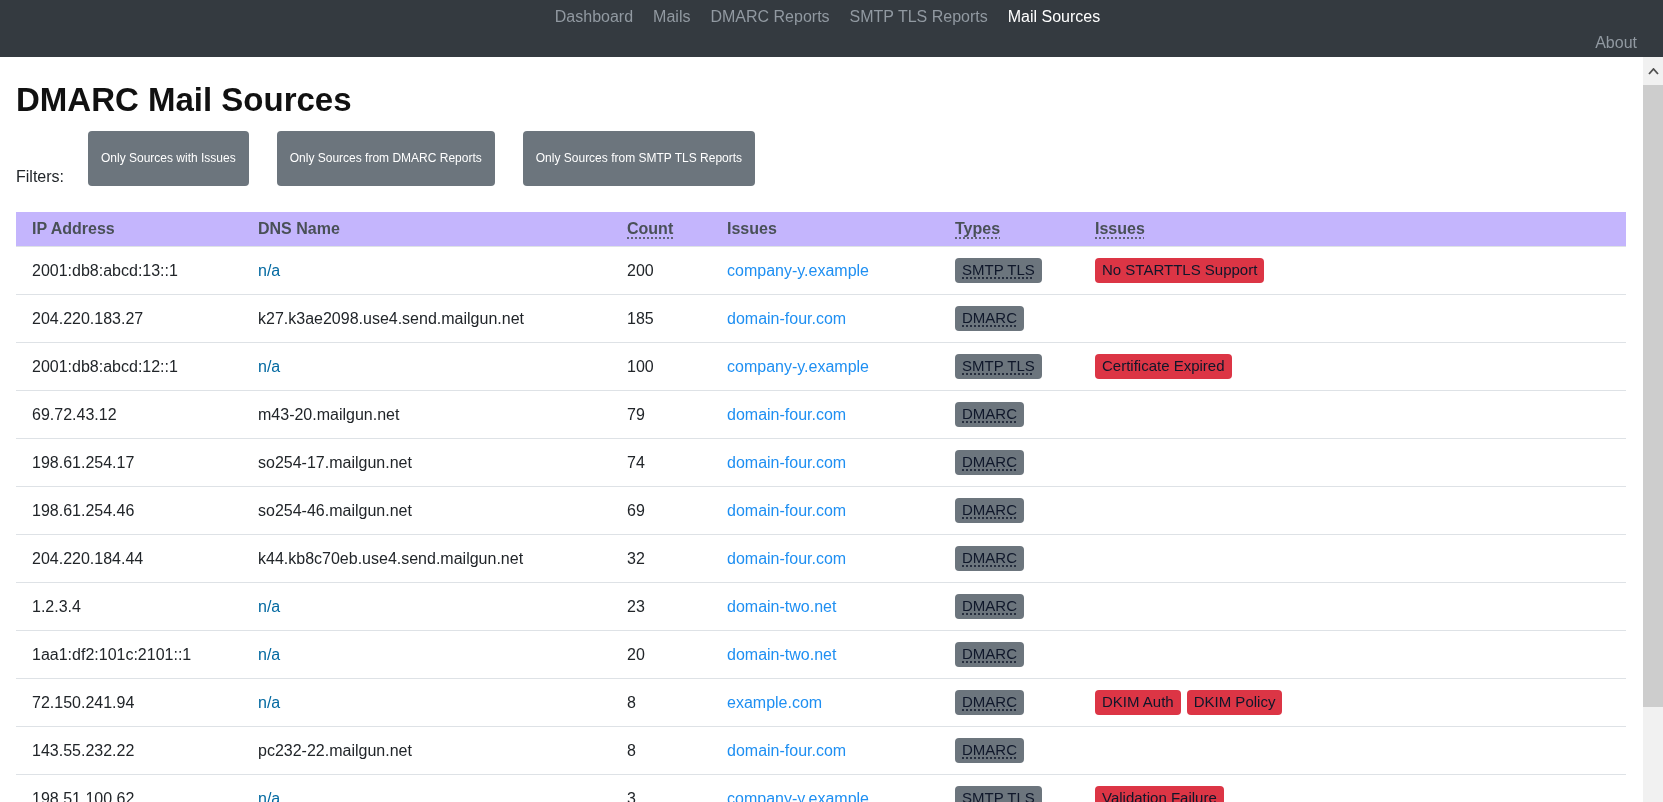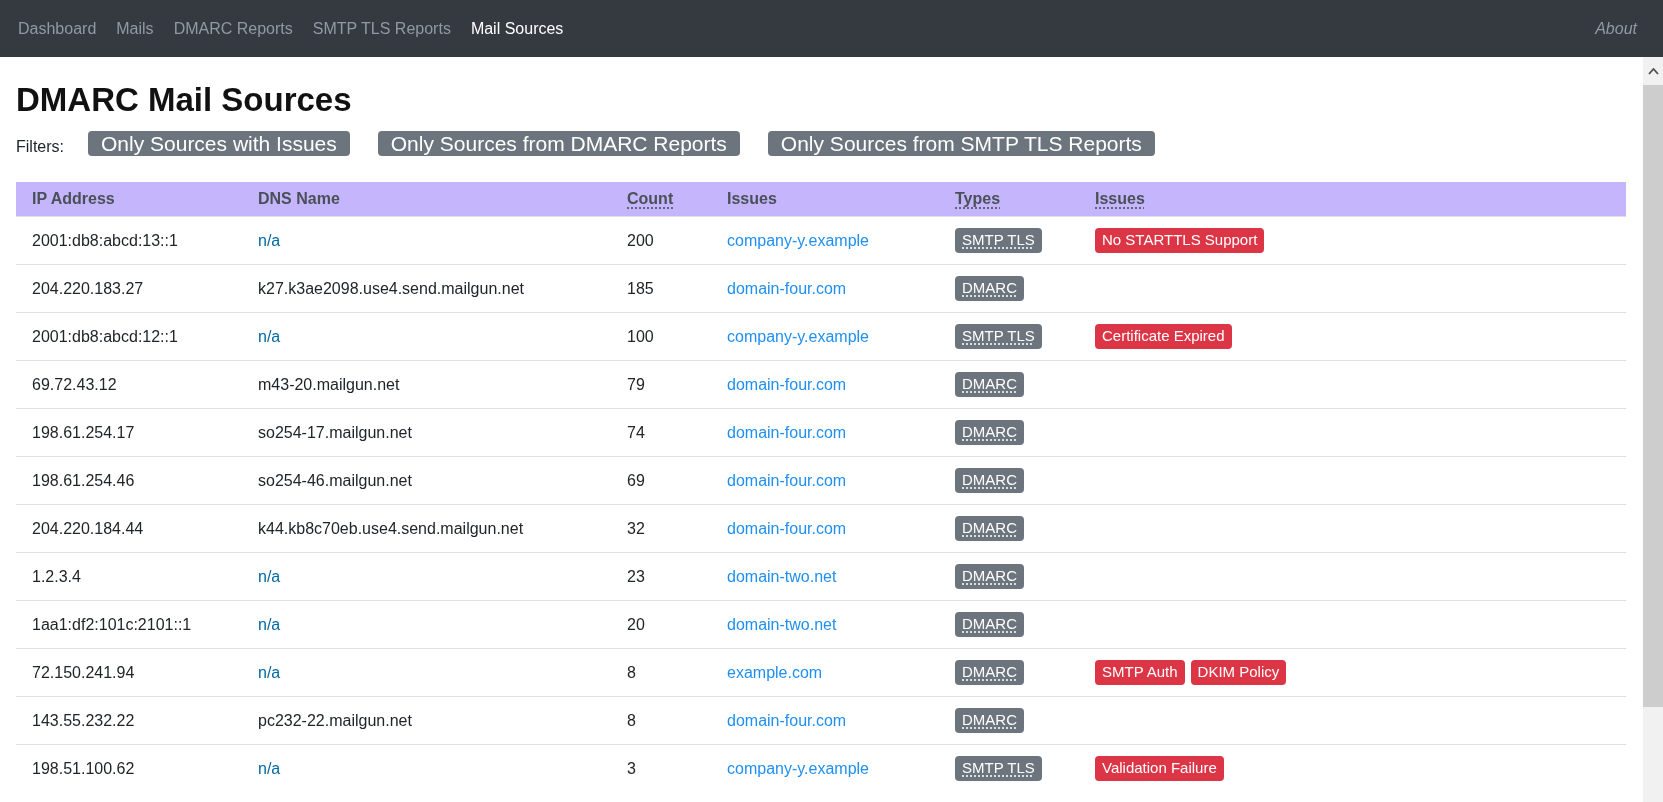--- a/index.html
+++ b/index.html
@@ -7,43 +7,43 @@
   body {
     width: 1663px; height: 802px; overflow: hidden;
     font-family: "Liberation Sans", sans-serif;
     font-size: 16px; color: #212529; background: #fff;
   }
 
   
   .navbar {
     position: fixed; top: 0; left: 0; width: 1663px; height: 57px;
     background: var(--navbar-bg); display: flex; align-items: center;
-    padding: 0 16px; z-index: 20;
+    padding: 0 16px; z-index: 20; flex-direction: column;
   }
   .nav-links { display: flex; align-items: center; }
   .nav-link {
     color: var(--nav-link); text-decoration: none; padding: 8px 10px;
     cursor: pointer; white-space: nowrap;
   }
   .nav-link.active { color: #ffffff; text-align: center; }
   .nav-link:first-child { padding-left: 2px; }
-  .nav-right { margin-left: auto; font-style: italic; }
+  .nav-right { margin-left: auto; }
 
   
   .content { position: absolute; top: 57px; left: 0; width: 1569px; background: #fff; }
   h1.page-title {
     font-size: 33px; font-weight: bold; color: #111;
     margin: 24px 16px 12px 16px; line-height: 38px;
   }
 
   .filters { display: flex; align-items: flex-end; margin: 0 16px 26px 16px; }
   .filters-label { margin-right: 24px; }
   .btn {
     background: var(--btn-gray); color: #fff; border: none; border-radius: 4px;
-    padding: 2px 13px; font-size: 21px; font-family: inherit;
+    padding: 17px 13px; font-size: 12px; font-family: inherit;
     margin-right: 28px; cursor: pointer; white-space: nowrap; line-height: 21px;
   }
 
   
   table.sources {
     border-collapse: collapse; margin: 0 16px; width: 1610px; table-layout: fixed;
   }
   thead th {
     background: #c4b5fd; color: #495057; text-align: left; font-weight: bold;
     padding: 8px 16px; border-bottom: 1px solid #dee2e6; white-space: nowrap;
@@ -54,21 +54,21 @@
   tbody td {
     padding: 11px 16px; border-top: 1px solid #dee2e6;
     vertical-align: middle; white-space: nowrap;
   }
   tbody tr:first-child td { border-top: none; }
   td.na, .na { color: #0369a1; }
   a.domain-link { color: var(--link-blue); text-decoration: none; cursor: pointer; }
 
   .badge {
     display: inline-block; border-radius: 4px; padding: 3px 7px 4px 7px;
-    font-size: 15px; line-height: 18px; color: #ffffff; white-space: nowrap;
+    font-size: 15px; line-height: 18px; color: #0f172a; white-space: nowrap;
   }
   .badge-type { background: var(--btn-gray); cursor: help; }
   .badge-type .tip {
     text-decoration: underline dotted; text-underline-offset: 3px;
   }
   .badge-issue { background: var(--issue-red); margin-right: 6px; }
 
   
   .scrollbar {
     position: fixed; top: 57px; right: 0; width: 20px; height: 745px;
@@ -198,21 +198,21 @@
           <td><a class="domain-link">domain-two.net</a></td>
           <td><span class="badge badge-type"><span class="tip">DMARC</span></span></td>
           <td></td>
         </tr>
         <tr>
           <td>72.150.241.94</td>
           <td class="na">n/a</td>
           <td>8</td>
           <td><a class="domain-link">example.com</a></td>
           <td><span class="badge badge-type"><span class="tip">DMARC</span></span></td>
-          <td><span class="badge badge-issue">SMTP Auth</span><span class="badge badge-issue">DKIM Policy</span></td>
+          <td><span class="badge badge-issue">DKIM Auth</span><span class="badge badge-issue">DKIM Policy</span></td>
         </tr>
         <tr>
           <td>143.55.232.22</td>
           <td>pc232-22.mailgun.net</td>
           <td>8</td>
           <td><a class="domain-link">domain-four.com</a></td>
           <td><span class="badge badge-type"><span class="tip">DMARC</span></span></td>
           <td></td>
         </tr>
         <tr>

